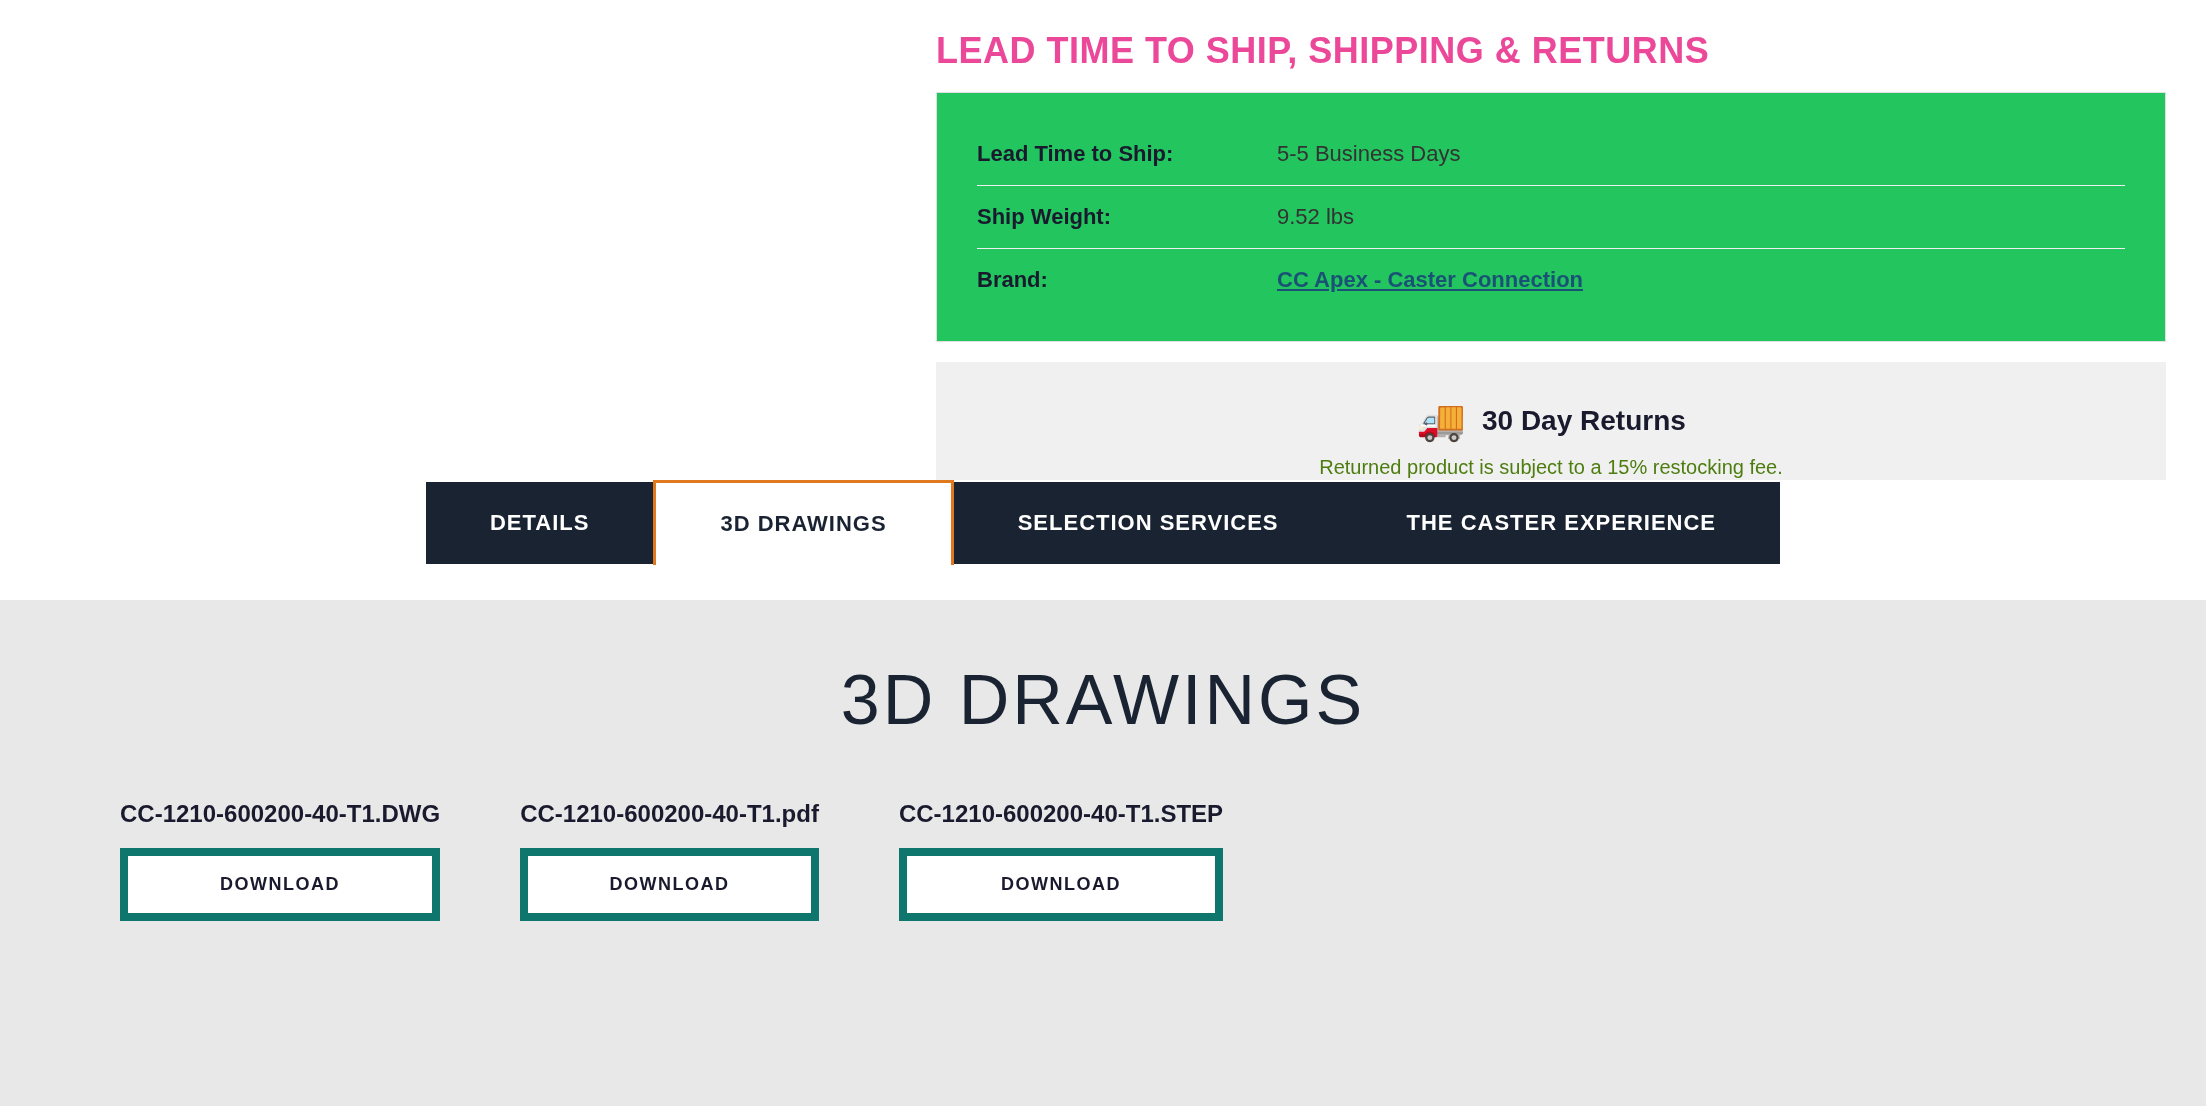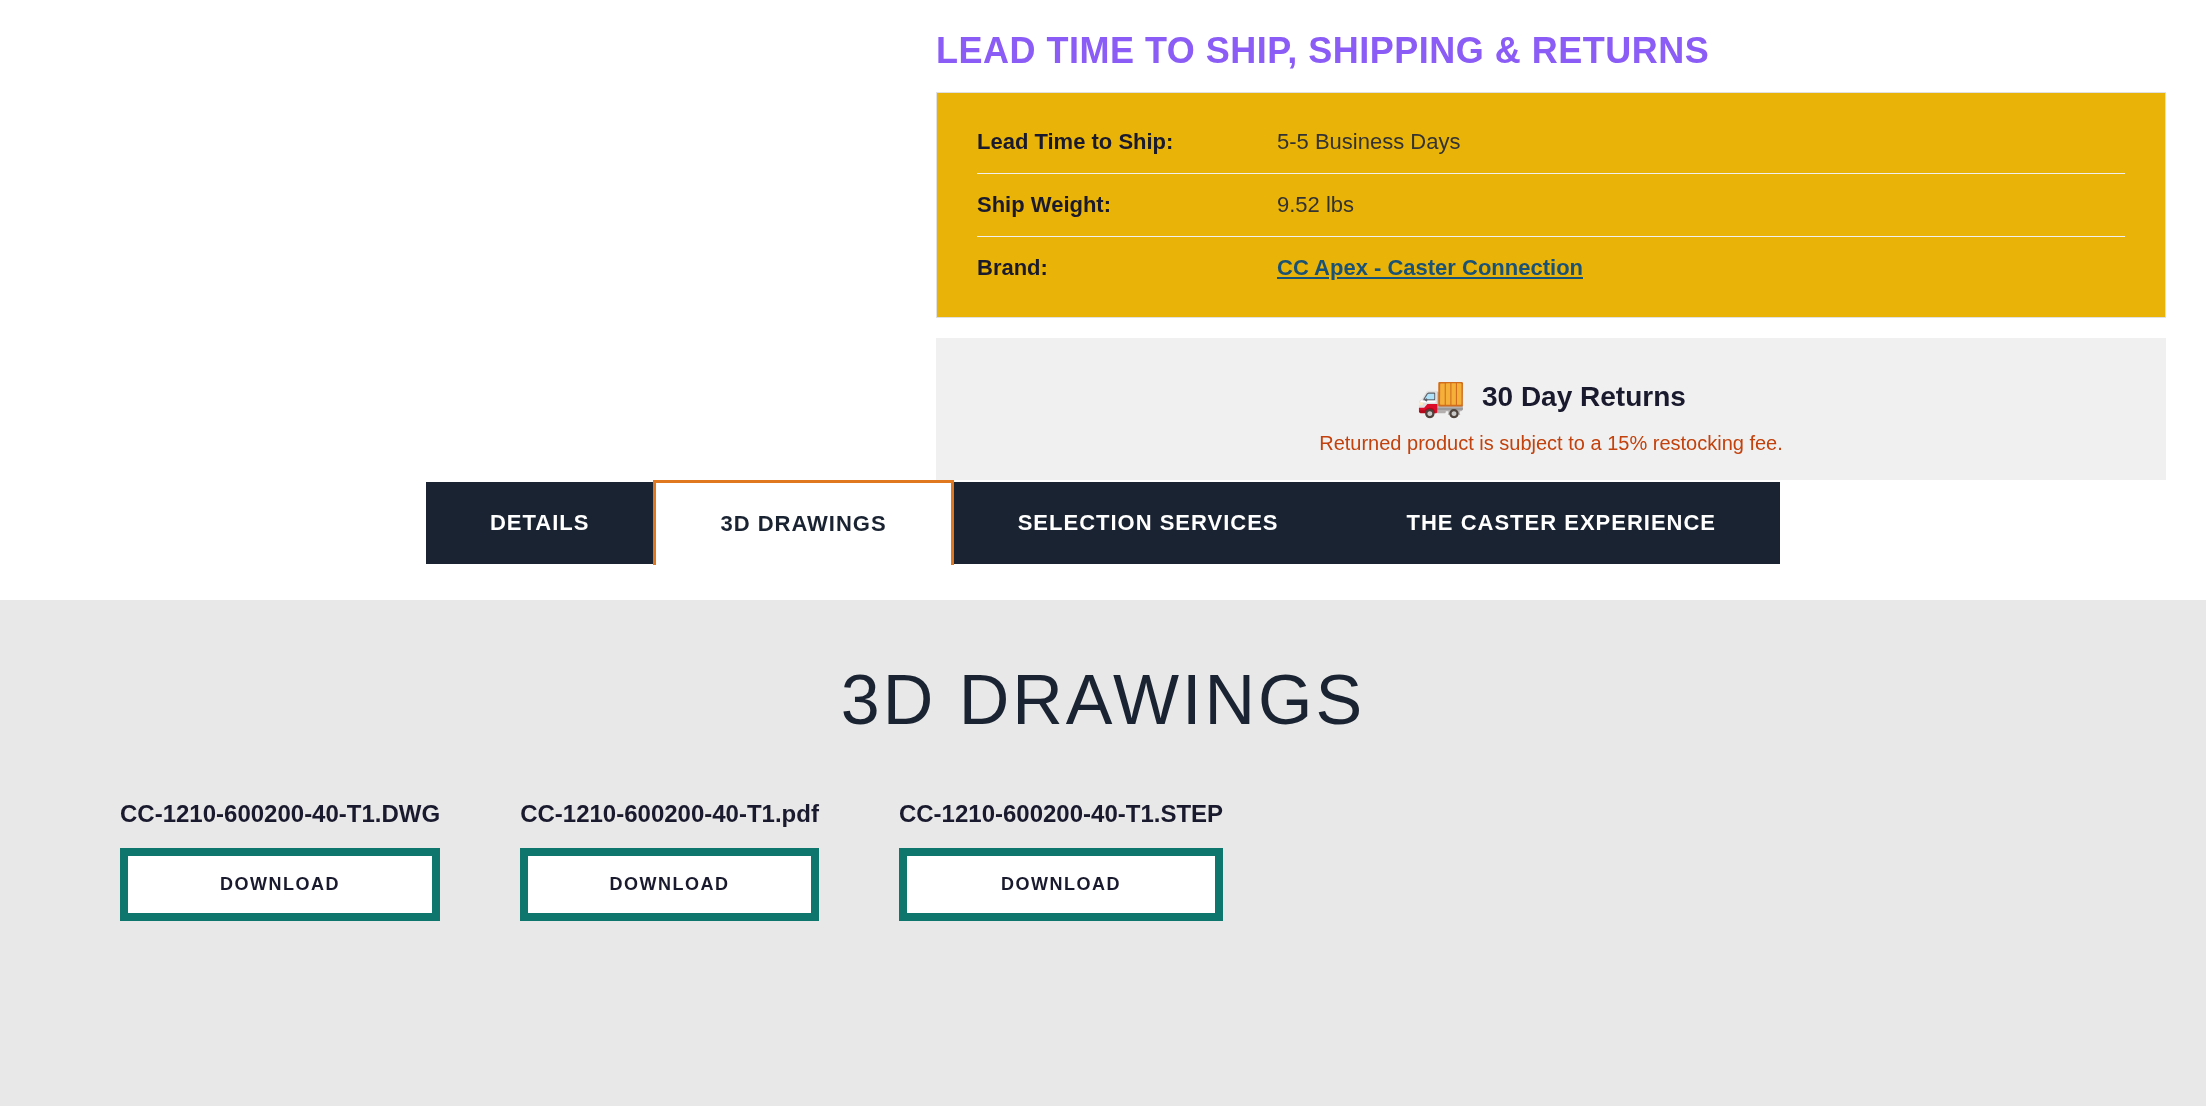--- a/index.html
+++ b/index.html
@@ -32,30 +32,30 @@
       padding: 0;
     }
 
     .shipping-header {
       padding: 30px 40px 20px 40px;
     }
 
     .shipping-header h2 {
       font-size: 36px;
       font-weight: 900;
-      color: #8b5cf6;
+      color: #ec4899;
       letter-spacing: 0.5px;
       text-transform: uppercase;
     }
 
     .shipping-details-box {
       border: 1px solid #e0e0e0;
       margin: 0 40px;
-      padding: 18px 40px;
-      background: #eab308;
+      padding: 30px 40px;
+      background: #22c55e;
     }
 
     .shipping-row {
       display: flex;
       align-items: flex-start;
       padding: 18px 0;
       border-bottom: 1px solid #f0f0f0;
     }
 
     .shipping-row:last-child {
@@ -110,21 +110,21 @@
     }
 
     .returns-title {
       font-size: 28px;
       font-weight: 700;
       color: #1a1a2e;
     }
 
     .returns-subtitle {
       font-size: 20px;
-      color: #c2410c;
+      color: #4d7c0f;
     }
 
     
     .tabs-section {
       position: absolute;
       top: 480px;
       left: 0;
       right: 0;
       display: flex;
       justify-content: center;

